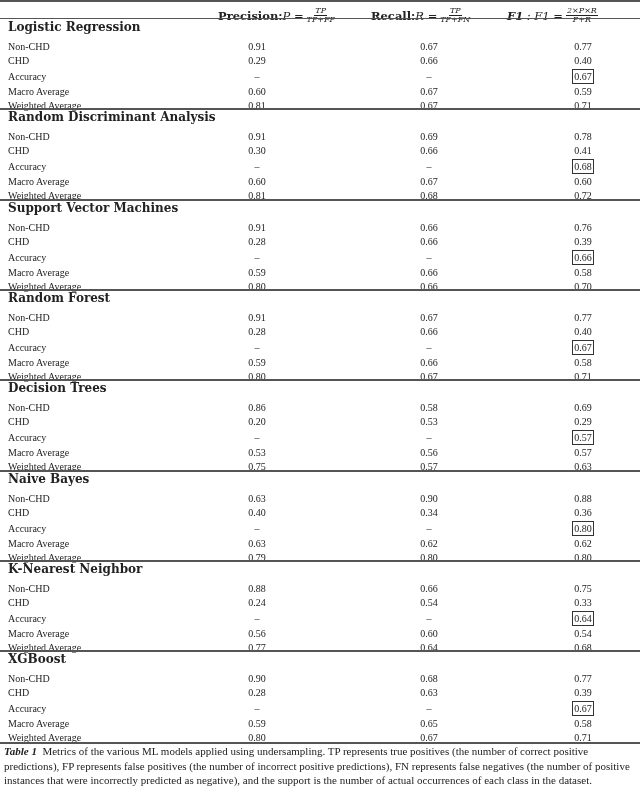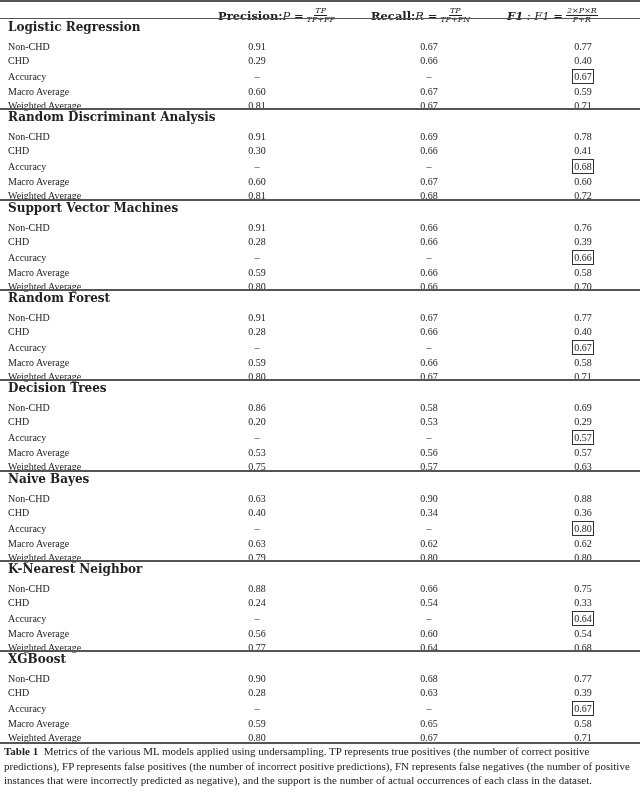--- a/index.html
+++ b/index.html
@@ -16,21 +16,21 @@
   .hline.thick { height:2px; }
   .group-title { position:absolute; left:8px; font-weight:bold; font-size:12px; font-family:"DejaVu Serif","Liberation Serif",serif; }
   .row { position:absolute; left:0; width:640px; height:14px; font-size:10px; font-family:"Liberation Serif","DejaVu Serif",serif; }
   .row .lbl { position:absolute; left:8px; }
   .row .c { position:absolute; width:60px; text-align:center; }
   .row .c1 { left:227px; }
   .row .c2 { left:399px; }
   .row .c3 { left:553px; }
   .boxed { outline:1px solid #333; outline-offset:1px; }
   .caption { position:absolute; left:4px; top:744px; width:630px; font-size:11px; line-height:14.5px; font-family:"Liberation Serif","DejaVu Serif",serif; }
-  .caption b { font-weight:bold; }
+  .caption b { font-weight:bold;font-style:italic; }
 </style>
 </head>
 <body>
 
 <div class="page">
   <div class="topline"></div>
 
   <div class="header">
     <div class="hcell" style="left:218px;">
       <b>Precision:</b>

